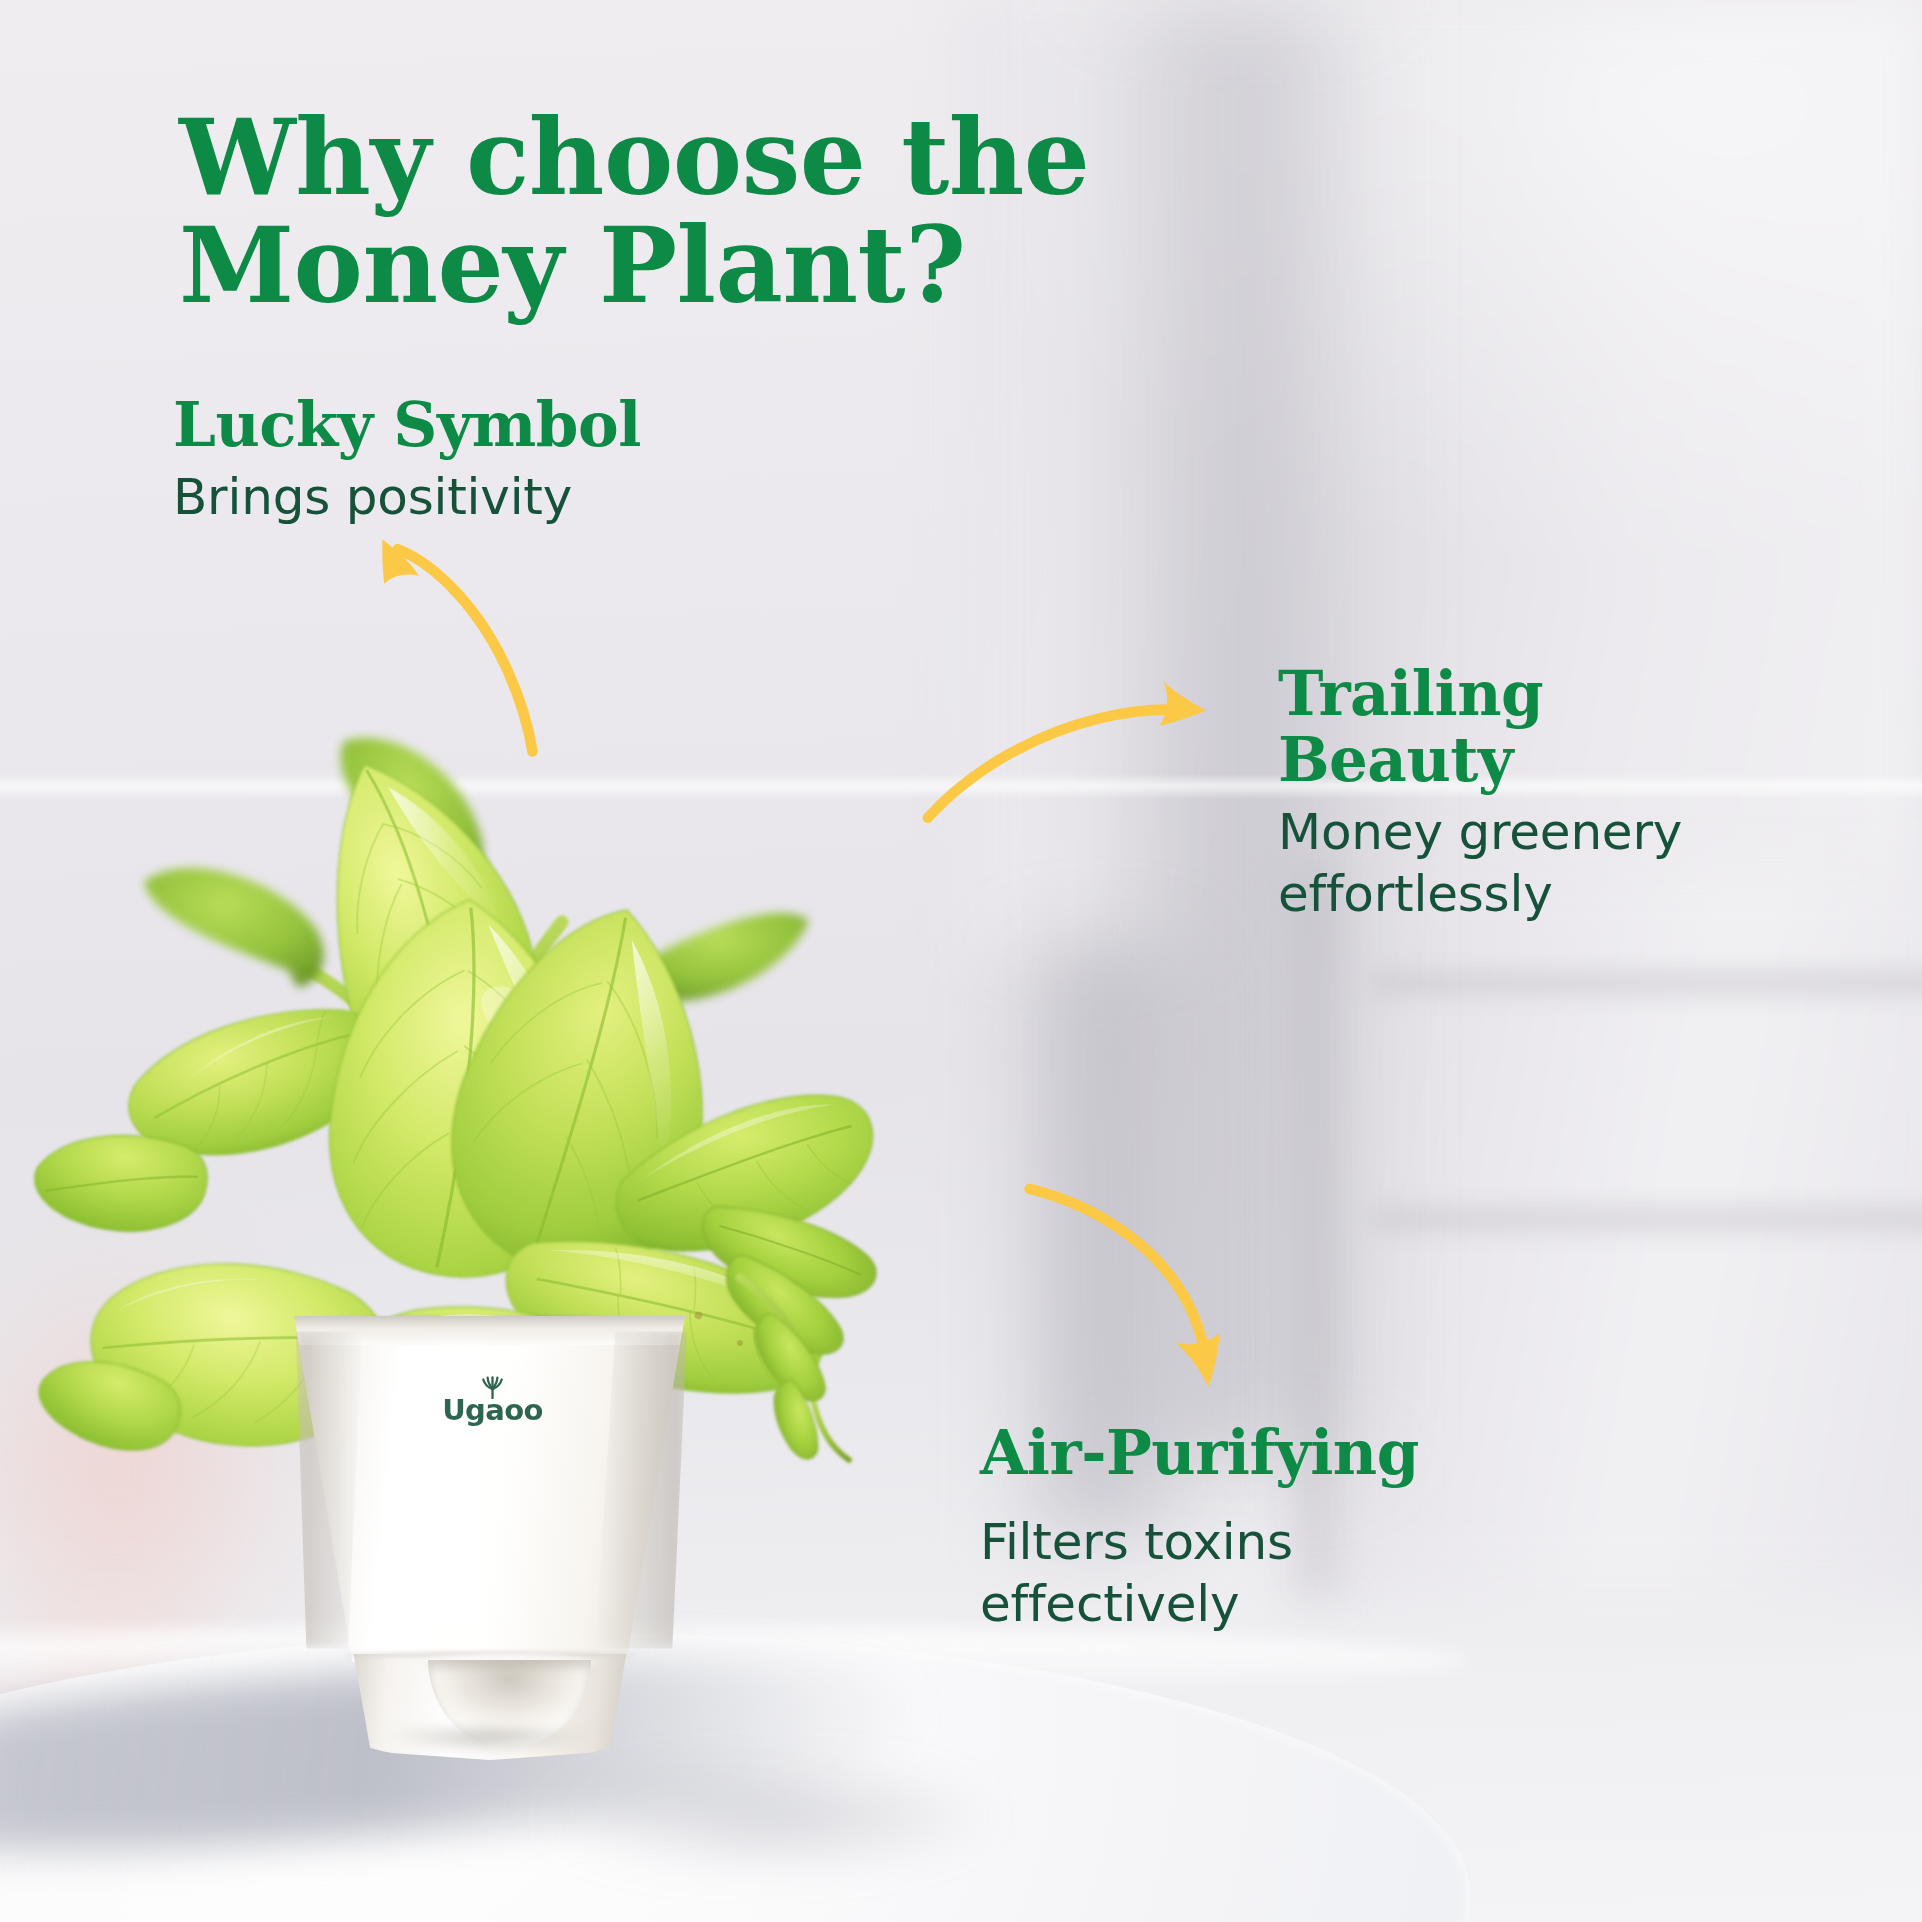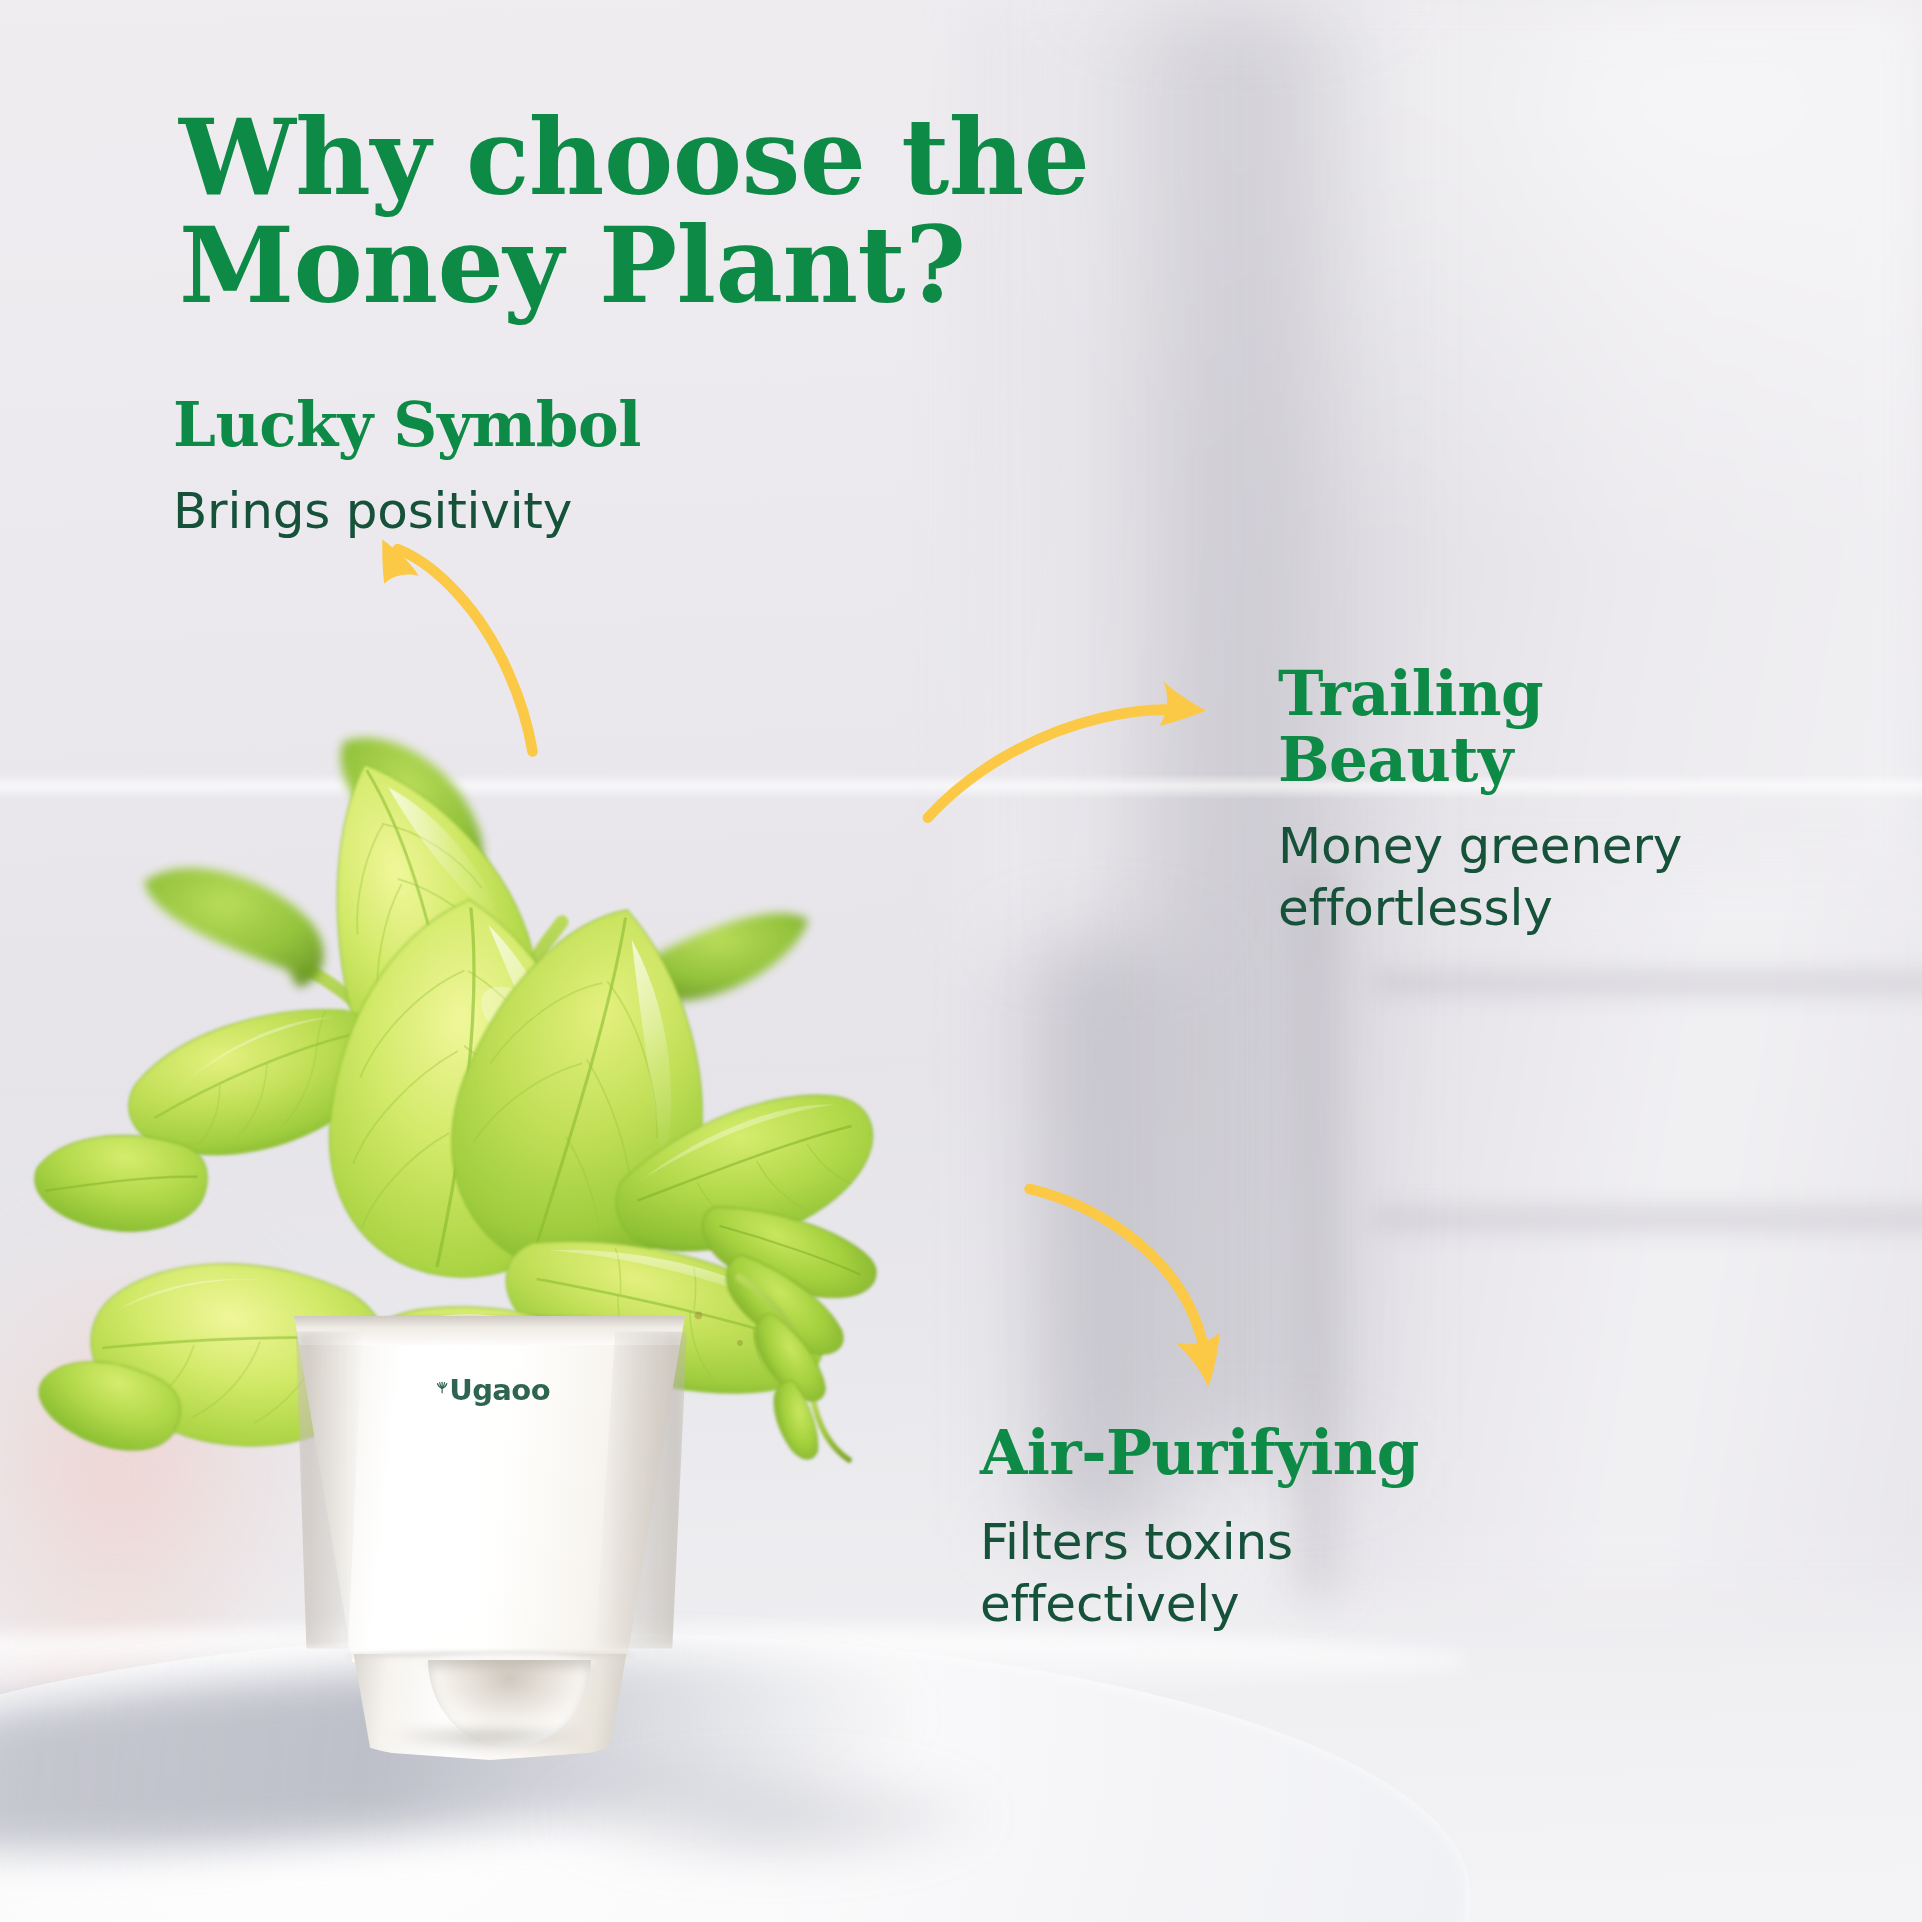--- a/index.html
+++ b/index.html
@@ -166,21 +166,21 @@
     filter:blur(2.5px);
   }
   .pot-bottom-shade{
     position:absolute;left:67px;top:413px;width:269px;height:33px;
     background:radial-gradient(50% 70% at 50% 20%, rgba(150,144,134,.5), rgba(190,186,178,0) 75%);
     filter:blur(5.8px);
   }
   
   .logo{
     position:absolute;left:147px;top:60px;width:115px;height:58px;
-    display:flex;flex-direction:row;justify-content:flex-start;
+    display:flex;flex-direction:column;align-items:center;justify-content:flex-start;
     opacity:.93;
   }
   .logo-mark{width:29px;height:23px;margin-bottom:-2.9px;}
   .logo-word{
     font-family:"DejaVu Sans",sans-serif;
     font-size:29px;font-weight:700;letter-spacing:-0.6px;
     color:#1e5a44;line-height:1;
   }
 
   
@@ -205,21 +205,21 @@
     position:absolute;left:179px;top:104px;width:1076px;
     font-size:104px;line-height:1.04;
   }
   #headline .hl-line{display:block;white-space:nowrap;}
 
   .callout{position:absolute;}
   .callout .c-title{
     font-size:61px;line-height:1.08;display:block;margin-top:8px;
   }
   .callout .c-desc{
-    font-size:50px;line-height:1.25;display:block;margin-top:22px;
+    font-size:50px;line-height:1.25;display:block;margin-top:8px;
   }
   .callout .c-desc span{display:block;white-space:nowrap;}
 
   #callout-lucky{left:173px;top:384px;width:538px;}
   #callout-trailing{left:1278px;top:653px;width:538px;}
   #callout-air{left:980px;top:1412px;width:596px;}
   #callout-air .c-desc{margin-top:25px;}
 </style>
 </head>
 <body>

